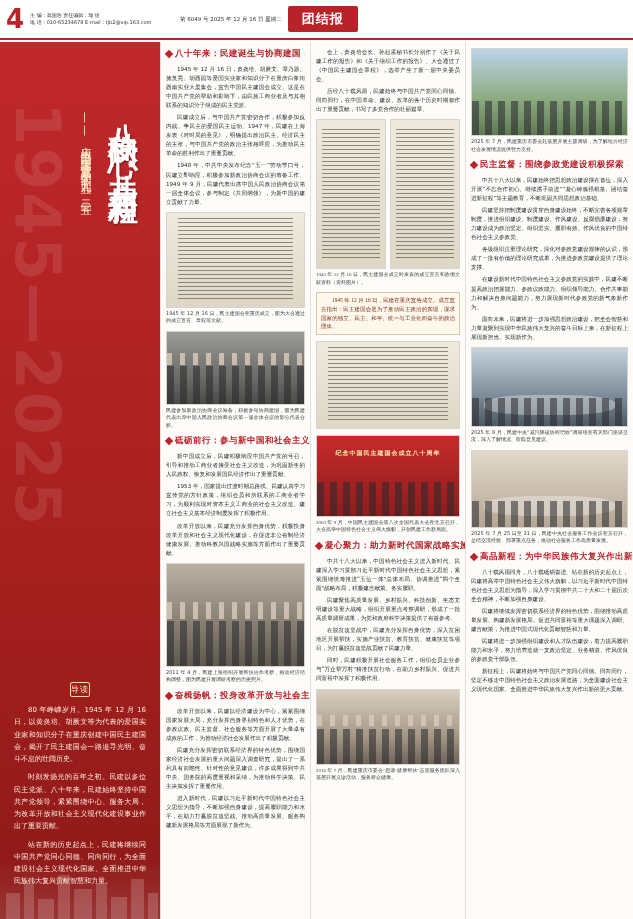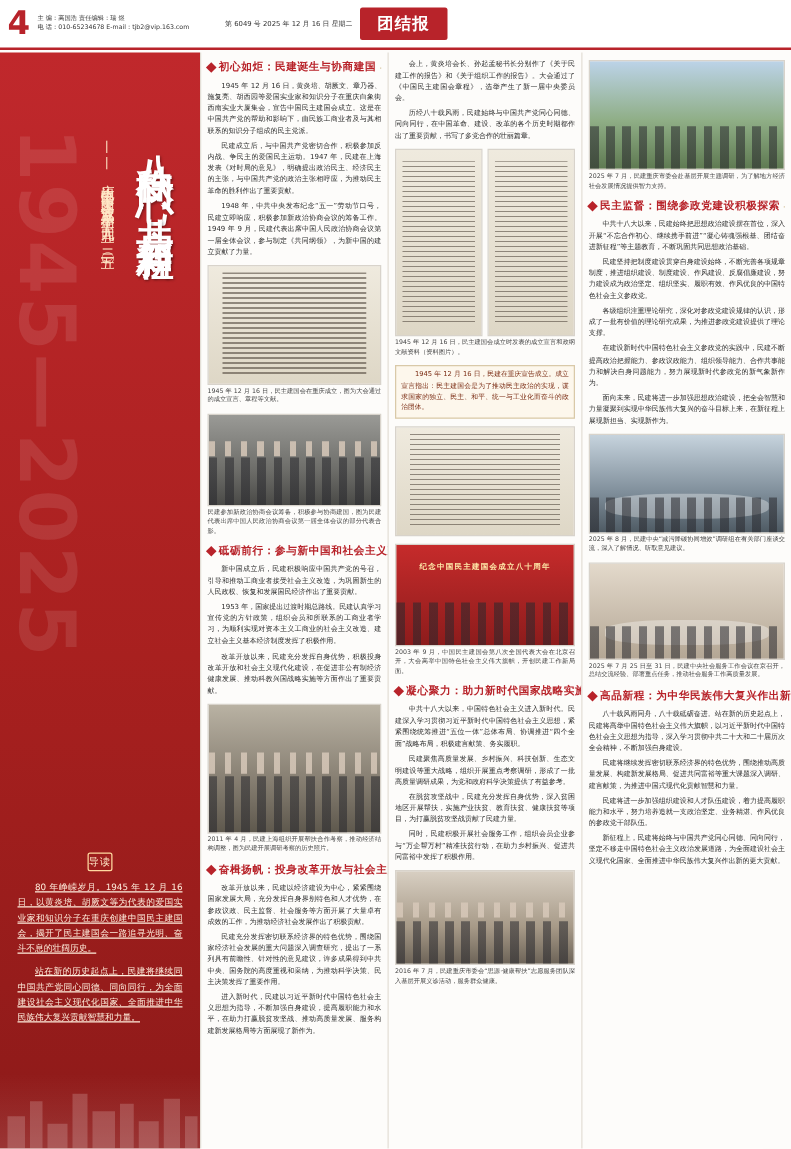--- a/index.html
+++ b/index.html
@@ -87,35 +87,35 @@
     position: absolute; top: 640px; left: 50%; transform: translateX(-50%);
     width: 20px; height: 15px; border: 1px solid #ffd9a0; border-radius: 2px;
     font-size: 8px; color: #ffe9c8;
     display: flex; align-items: center; justify-content: center;
     letter-spacing: 1px;
   }
   .banner-text {
     position: absolute; top: 662px; left: 14px; right: 14px;
     font-size: 7px; line-height: 1.75; color: #ffeedd; text-align: justify;
   }
-  .banner-text p { margin: 0 0 6px 0; text-indent: 14px; text-decoration: underline; }
+  .banner-text p { margin: 0 0 6px 0; text-indent: 14px; }
   .skyline {
     position: absolute; bottom: 0; left: 0; width: 160px; height: 60px;
     background: linear-gradient(180deg, rgba(255,255,255,0) 0%, rgba(255,255,255,.12) 100%);
   }
   .skyline .b { position: absolute; bottom: 0; background: rgba(255,255,255,.18); }
 
   
   .col {
     height: 877px; padding: 6px 5px 0 5px;
     border-left: 1px solid #e3ded6;
     overflow: hidden;
   }
   .col-2 { width: 150px; }
-  .col-3 { width: 155px; }
+  .col-3 { width: 155px; font-family: Liberation Serif, serif; }
   .col-4 { width: 168px; }
 
   .sec-head {
     display: flex; align-items: center; gap: 3px;
     margin: 0 0 5px 0;
   }
   .sec-head .dot {
     width: 6px; height: 6px; background: #b8232a; transform: rotate(45deg);
     flex: 0 0 6px;
   }
@@ -209,40 +209,41 @@
 
   <div class="content">
 
     <div class="col-banner">
       <div class="ghost-years">1945—2025</div>
       <div class="banner-title">八秩同心  共启新程</div>
       <div class="banner-sub">——庆祝中国民主建国会成立八十周年（一九四五—二〇二五）</div>
       <div class="banner-daoyu">导读</div>
       <div class="banner-text">
         <p>80 年峥嵘岁月。1945 年 12 月 16 日，以黄炎培、胡厥文等为代表的爱国实业家和知识分子在重庆创建中国民主建国会，揭开了民主建国会一路追寻光明、奋斗不息的壮阔历史。</p>
+        <p>时刻发扬光的百年之初。民建以多位民主党派、八十年来，民建始终坚持中国共产党领导，紧紧围绕中心、服务大局，为改革开放和社会主义现代化建设事业作出了重要贡献。</p>
         <p>站在新的历史起点上，民建将继续同中国共产党同心同德、同向同行，为全面建设社会主义现代化国家、全面推进中华民族伟大复兴贡献智慧和力量。</p>
       </div>
       <div class="skyline">
         <div class="b" style="left:6px;width:14px;height:26px;"></div>
         <div class="b" style="left:24px;width:10px;height:38px;"></div>
         <div class="b" style="left:38px;width:16px;height:20px;"></div>
         <div class="b" style="left:58px;width:12px;height:44px;"></div>
         <div class="b" style="left:74px;width:18px;height:30px;"></div>
         <div class="b" style="left:96px;width:11px;height:36px;"></div>
         <div class="b" style="left:111px;width:16px;height:22px;"></div>
         <div class="b" style="left:131px;width:13px;height:40px;"></div>
         <div class="b" style="left:148px;width:10px;height:26px;"></div>
       </div>
     </div>
 
     <div class="col col-2">
 
       <div class="sec-head">
         <span class="dot"></span>
-        <span class="t">初心如炬：民建诞生与协商建国</span>
+        <span class="t">八十年来：民建诞生与协商建国</span>
         <span class="rule"></span>
       </div>
       <div class="body-text">
         <p>1945 年 12 月 16 日，黄炎培、胡厥文、章乃器、施复亮、胡西园等爱国实业家和知识分子在重庆白象街西南实业大厦集会，宣告中国民主建国会成立。这是在中国共产党的帮助和影响下，由民族工商业者及与其相联系的知识分子组成的民主党派。</p>
         <p>民建成立后，与中国共产党密切合作，积极参加反内战、争民主的爱国民主运动。1947 年，民建在上海发表《对时局的意见》，明确提出政治民主、经济民主的主张，与中国共产党的政治主张相呼应，为推动民主革命的胜利作出了重要贡献。</p>
         <p>1948 年，中共中央发布纪念“五一”劳动节口号，民建立即响应，积极参加新政治协商会议的筹备工作。1949 年 9 月，民建代表出席中国人民政治协商会议第一届全体会议，参与制定《共同纲领》，为新中国的建立贡献了力量。</p>
       </div>
 
       <div class="figure">
         <div class="fig-img ph-doc" style="height:96px;">

